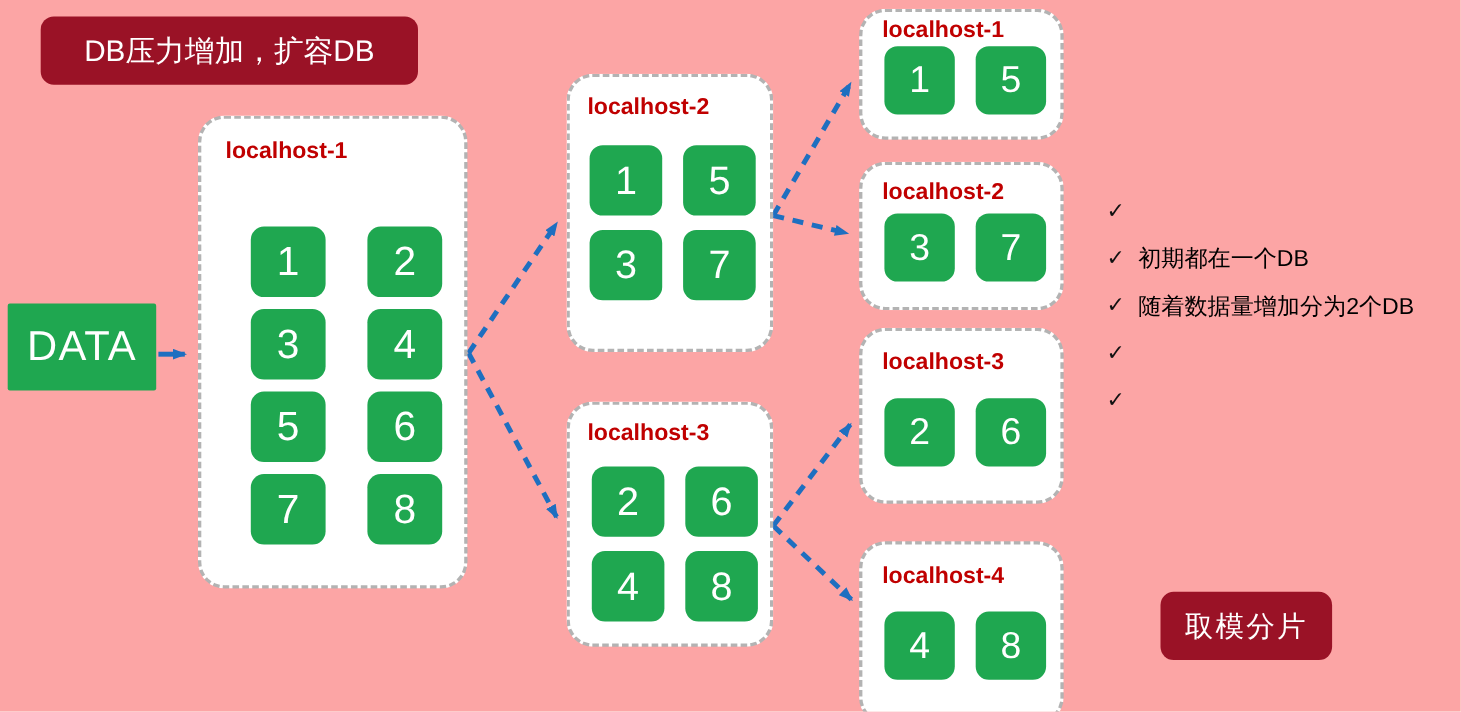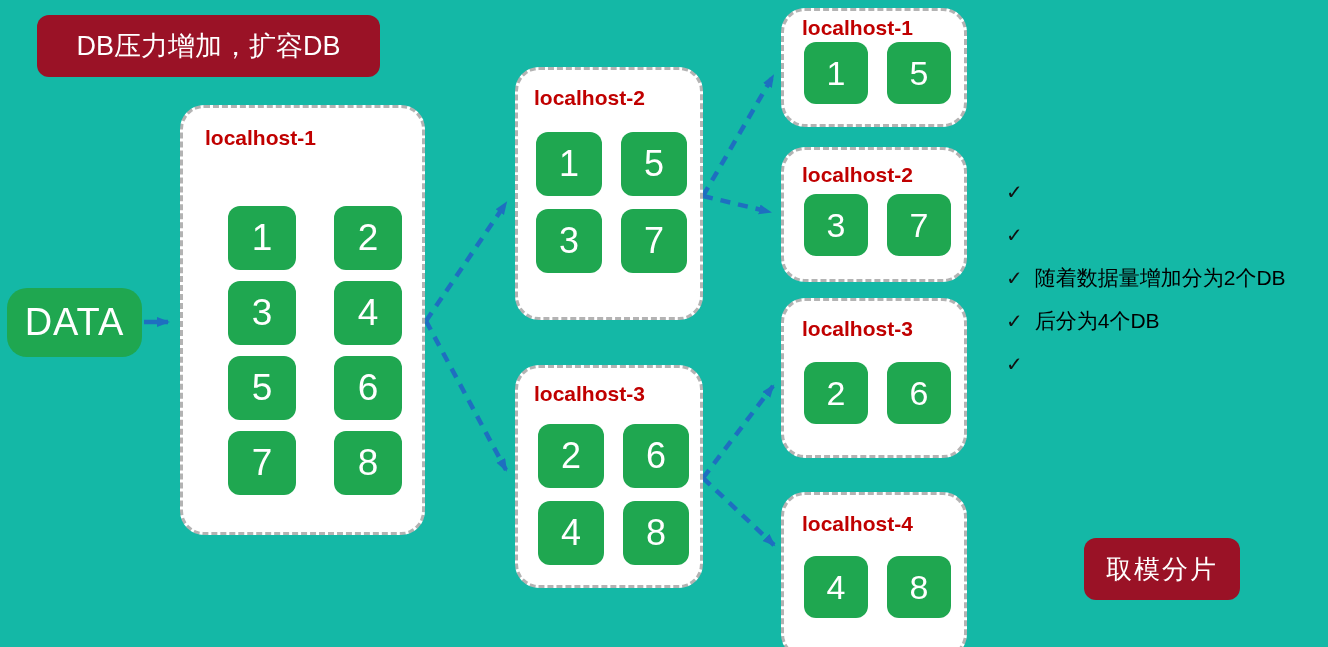--- a/index.html
+++ b/index.html
@@ -2,21 +2,21 @@
 <html><head>
 <meta charset="utf-8">
 <style>
   html, body { margin: 0; padding: 0; background: #ffffff; }
   body { font-family: "Liberation Sans", "DejaVu Sans", sans-serif; }
 
   .canvas {
     position: relative;
     width: 1328px;
     height: 647px;
-    background: #14b8a6;
+    background: #fca5a5;
     overflow: hidden;
   }
 
   .connectors {
     position: absolute;
     left: 0; top: 0;
     width: 1328px; height: 647px;
     pointer-events: none;
   }
 
@@ -29,33 +29,33 @@
     justify-content: center;
     box-sizing: border-box;
   }
   .banner.top {
     left: 37px; top: 15px;
     width: 343px; height: 62px;
     border-radius: 12px;
     font-size: 27px;
   }
   .banner.bottom {
-    left: 1084px; top: 538px;
+    left: 1055px; top: 538px;
     width: 156px; height: 62px;
     border-radius: 12px;
     font-size: 26px;
     letter-spacing: 2px;
   }
 
   .data-box {
     position: absolute;
-    left: 7px; top: 288px;
-    width: 135px; height: 69px;
+    left: 7px; top: 276px;
+    width: 135px; height: 79px;
     background: #1fa750;
-    border-radius: 20px;
+    border-radius: 2px;
     color: #ffffff;
     font-size: 38px;
     display: flex;
     align-items: center;
     justify-content: center;
     letter-spacing: 1px;
   }
 
   .host {
     position: absolute;
@@ -238,28 +238,28 @@
       <div class="chip">8</div>
     </div>
   </div>
 
   <ul class="notes">
     <li>
       <span class="check">✓</span>
     </li>
     <li>
       <span class="check">✓</span>
+      <span>初期都在一个DB</span>
     </li>
     <li>
       <span class="check">✓</span>
       <span>随着数据量增加分为2个DB</span>
     </li>
     <li>
       <span class="check">✓</span>
-      <span>后分为4个DB</span>
     </li>
     <li>
       <span class="check">✓</span>
     </li>
   </ul>
 
   <div class="banner bottom">取模分片</div>
 
 </div>
 

